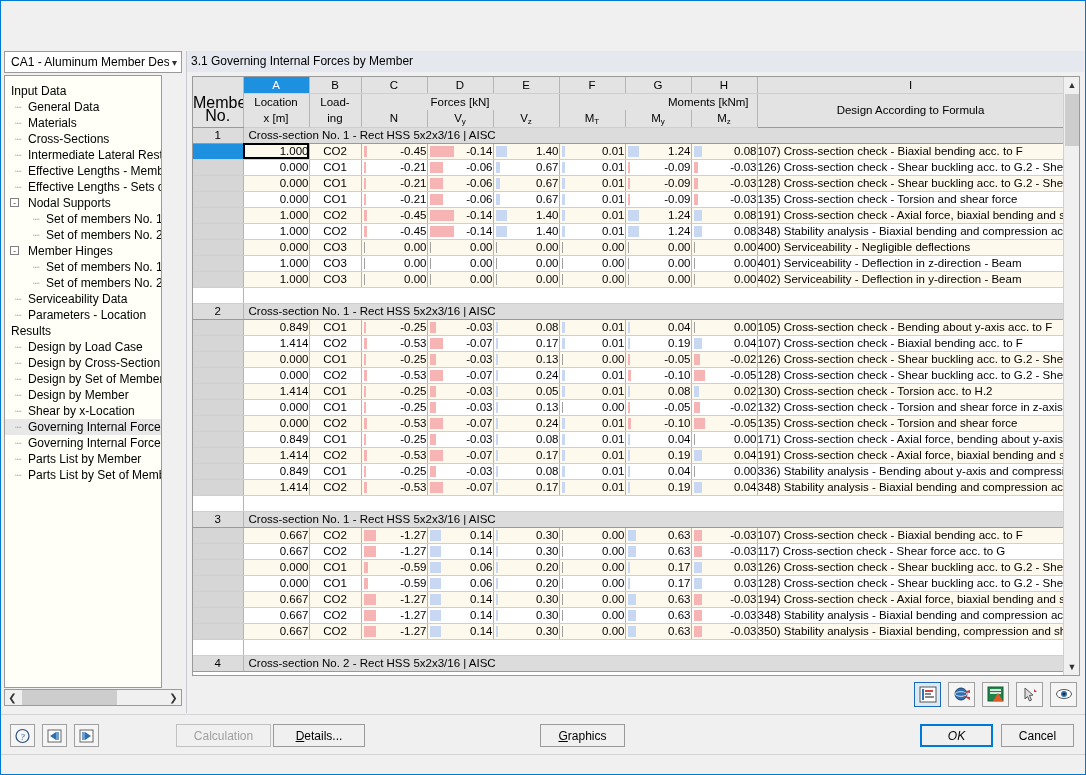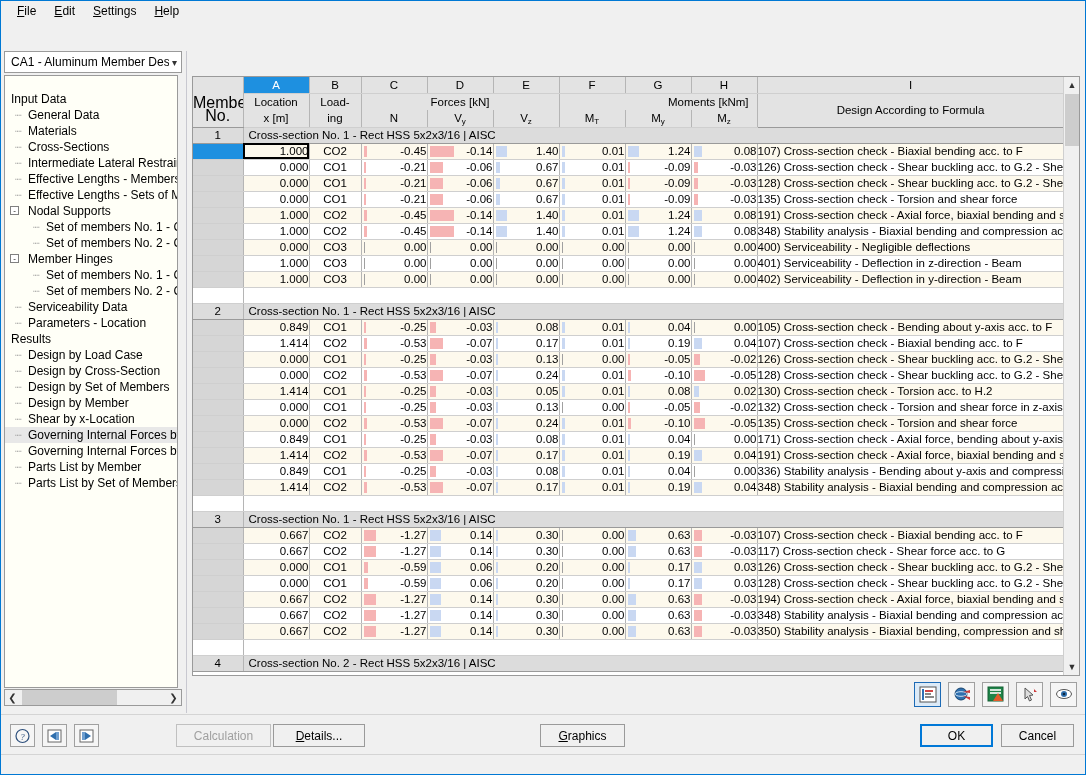--- a/index.html
+++ b/index.html
@@ -73,25 +73,25 @@
     display: flex; align-items: center;
     padding: 0 4px 0 6px;
     font-size: 12px;
     cursor: pointer;
   }
   .combo .cval { flex: 1; white-space: nowrap; overflow: hidden; }
   .combo .chev { font-size: 10px; color: #333; padding-left: 3px; }
   .tree {
     position: absolute;
     top: 24px; left: 0;
-    width: 174px; height: 613px;
+    width: 158px; height: 613px;
     background: #fffff7;
     border: 1px solid #9a9a9a;
     overflow: hidden;
-    padding-top: 15px;
+    padding-top: 7px;
   }
   .tnode {
     height: 16px;
     line-height: 16px;
     font-size: 12px;
     white-space: nowrap;
     position: relative;
     padding-left: 4px;
     cursor: default;
   }
@@ -322,26 +322,20 @@
     background: #f0f0f0;
     border-top: 1px solid #d4d4d4;
   }
 </style>
 </head>
 <body>
 
 <div id="app">
 
 
-  <div class="menubar">
-    <div class="mi"><u>F</u><span>ile</span></div>
-    <div class="mi"><u>E</u>dit</div>
-    <div class="mi"><u>S</u>ettings</div>
-    <div class="mi"><u>H</u>elp</div>
-  </div>
 
   <div class="workarea">
 
     <div class="leftpanel">
       <div class="combo">
         <span class="cval">CA1 - Aluminum Member Design</span>
         <span class="chev">▾</span>
       </div>
       <div class="tree" id="tree">
           <div class="tnode root"><span>Input Data</span></div>
@@ -373,20 +367,21 @@
       <div class="hscroll-left">
         <div class="arr">❮</div>
         <div class="track">
           <div class="thumb"></div>
         </div>
         <div class="arr">❯</div>
       </div>
     </div>
 
     <div class="rightpanel">
+      <div class="sectionhdr">3.1 Governing Internal Forces by Member</div>
 
       <div class="tablewrap">
         <table class="grid">
           <colgroup>
             <col style="width:50px">
               <col style="width:66px">
               <col style="width:52px">
             <col style="width:66px">
               <col style="width:66px">
               <col style="width:66px">
@@ -851,18 +846,18 @@
             <rect x="2" y="2" width="13" height="12" fill="#fff" stroke="#666"></rect>
             <path d="M7 4 L7 12 L13 8 Z" fill="#2f6fae"></path>
             <rect x="4" y="4" width="3" height="8" fill="#6f9fd0"></rect>
           </svg>
       </div>
     </div>
 
     <div class="btn disabled" style="position:absolute; left:175px; top:9px; width:95px;">Calculation</div>
     <div class="btn" style="position:absolute; left:272px; top:9px; width:92px;"><u>D</u>etails...</div>
     <div class="btn" style="position:absolute; left:539px; top:9px; width:85px;"><u>G</u>raphics</div>
-    <div class="btn default" style="position:absolute; left:919px; top:9px; width:73px;">OK</div>
+    <div class="btn default" style="position:absolute; left:919px; top:9px; width:73px;font-style:italic;">OK</div>
     <div class="btn" style="position:absolute; left:1000px; top:9px; width:73px;">Cancel</div>
 
     <div class="statusbar"></div>
   </div>
 </div>
 
 </body></html>

